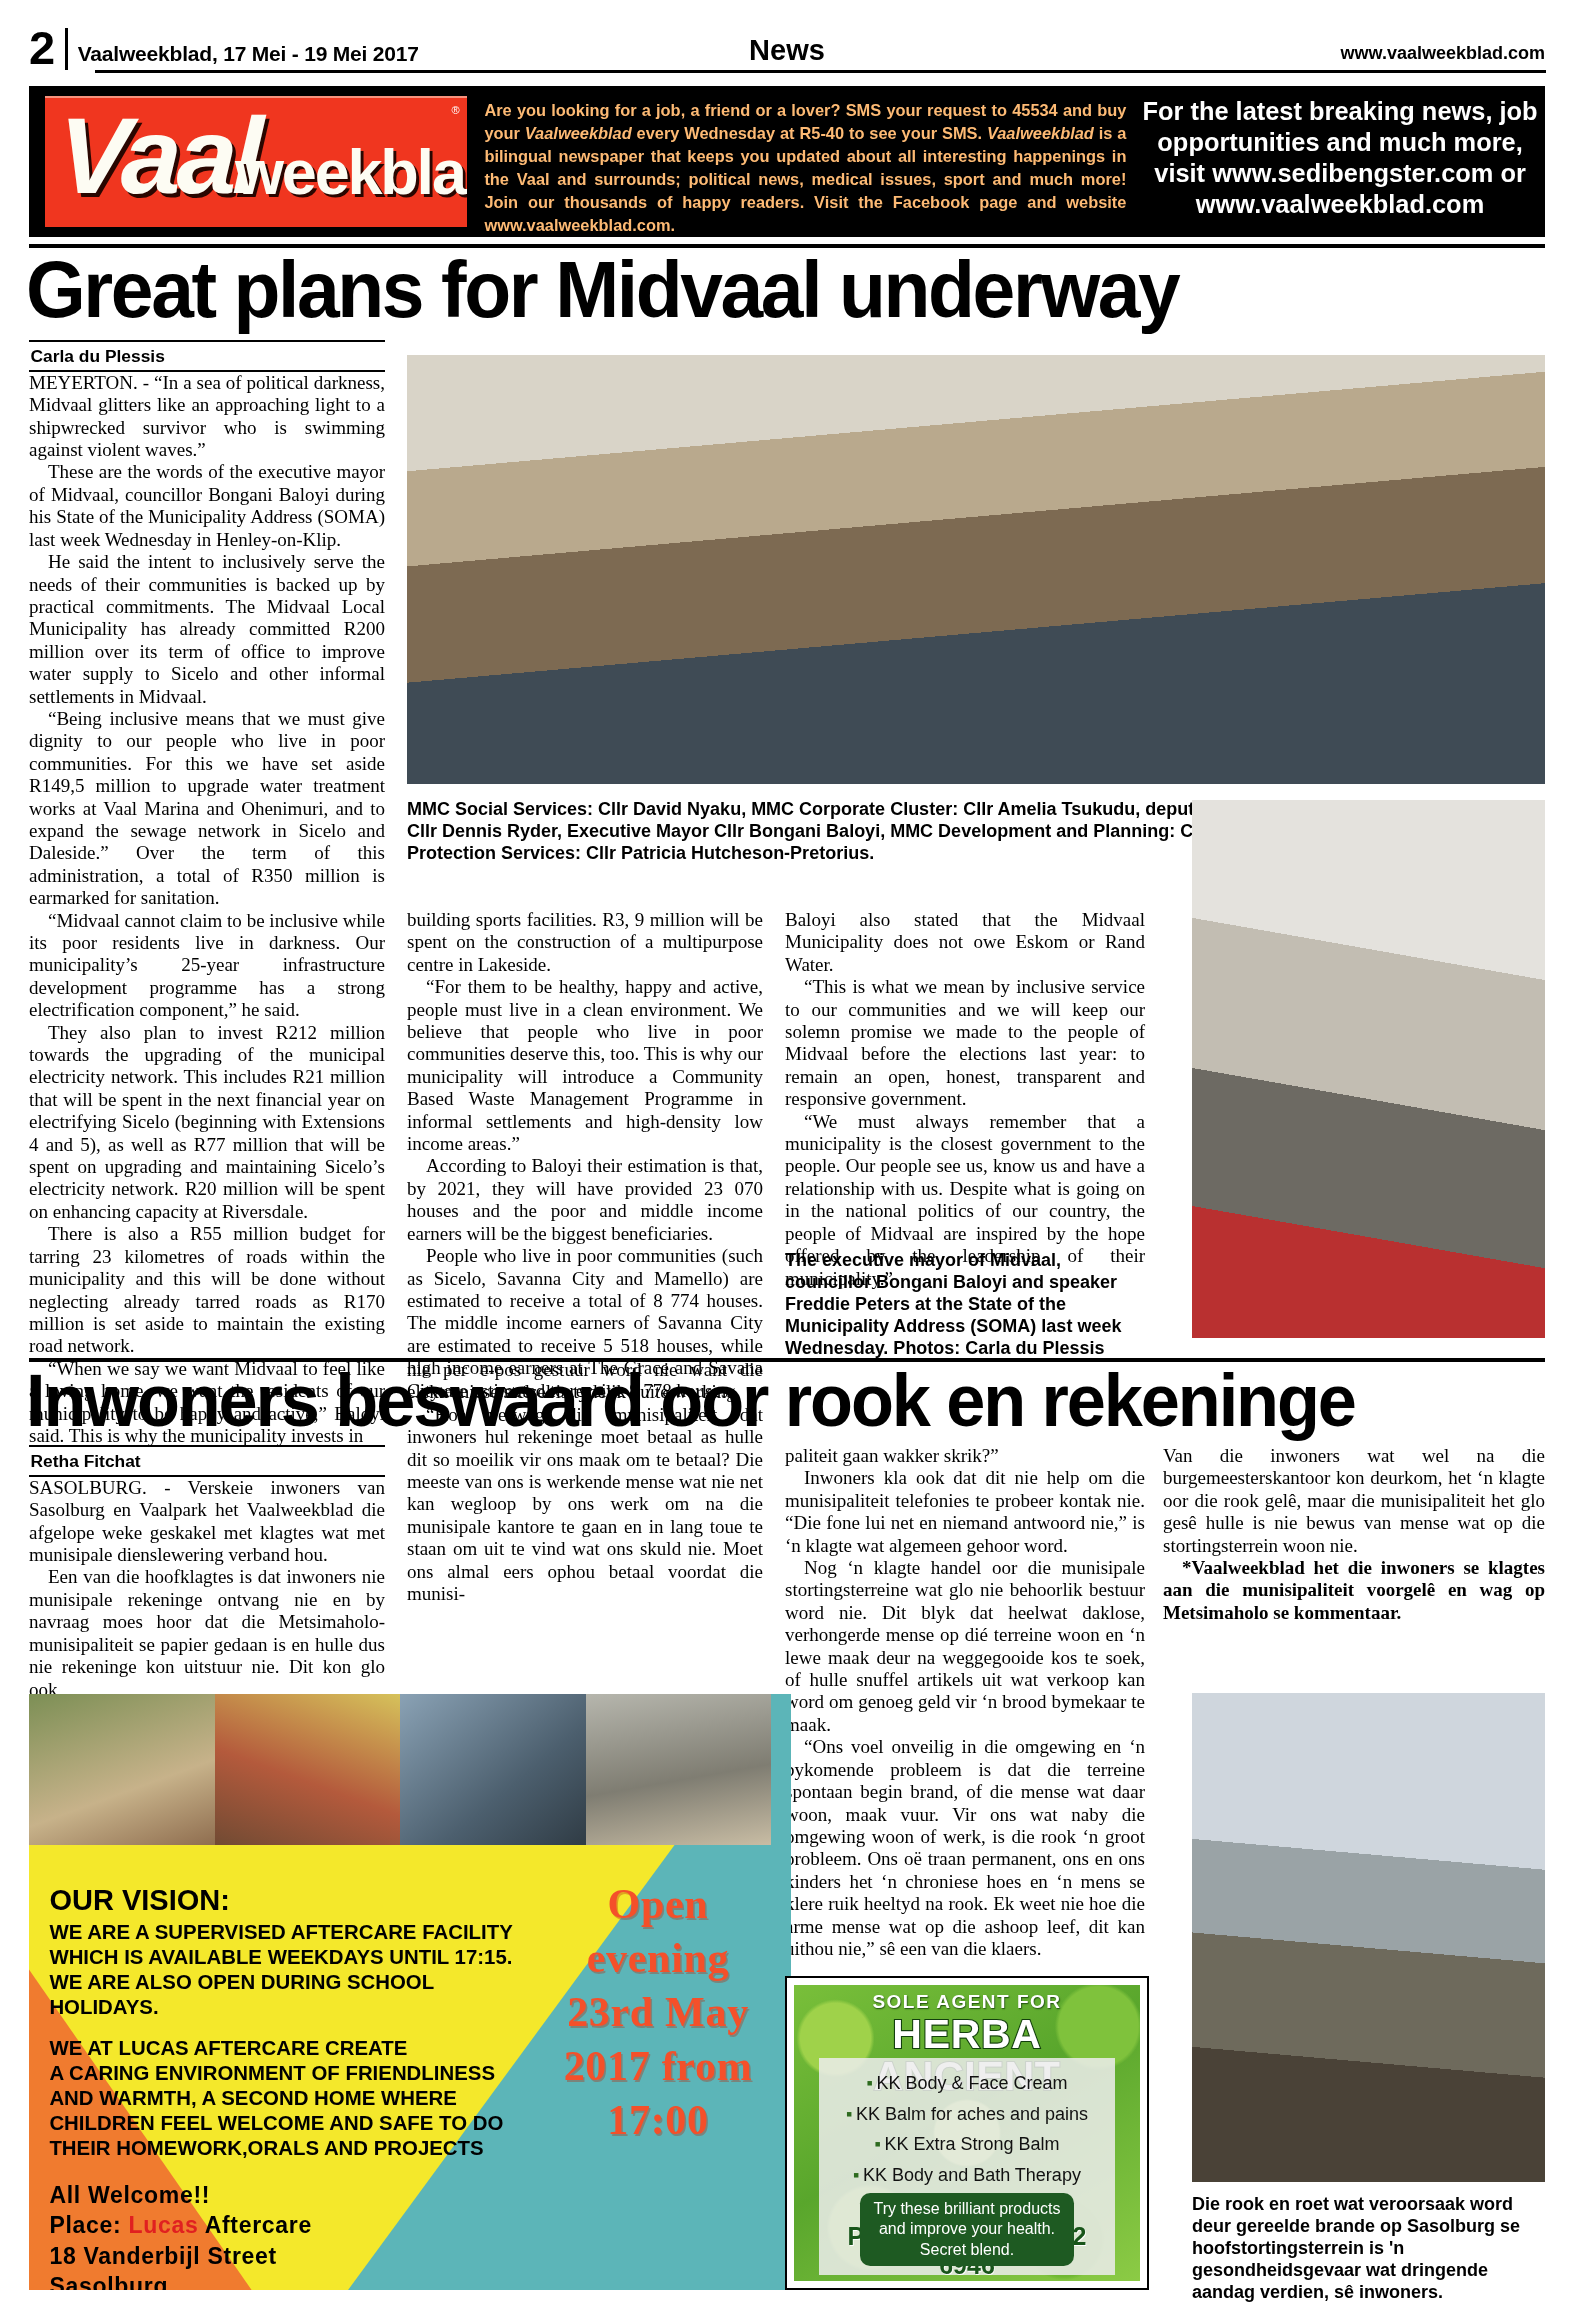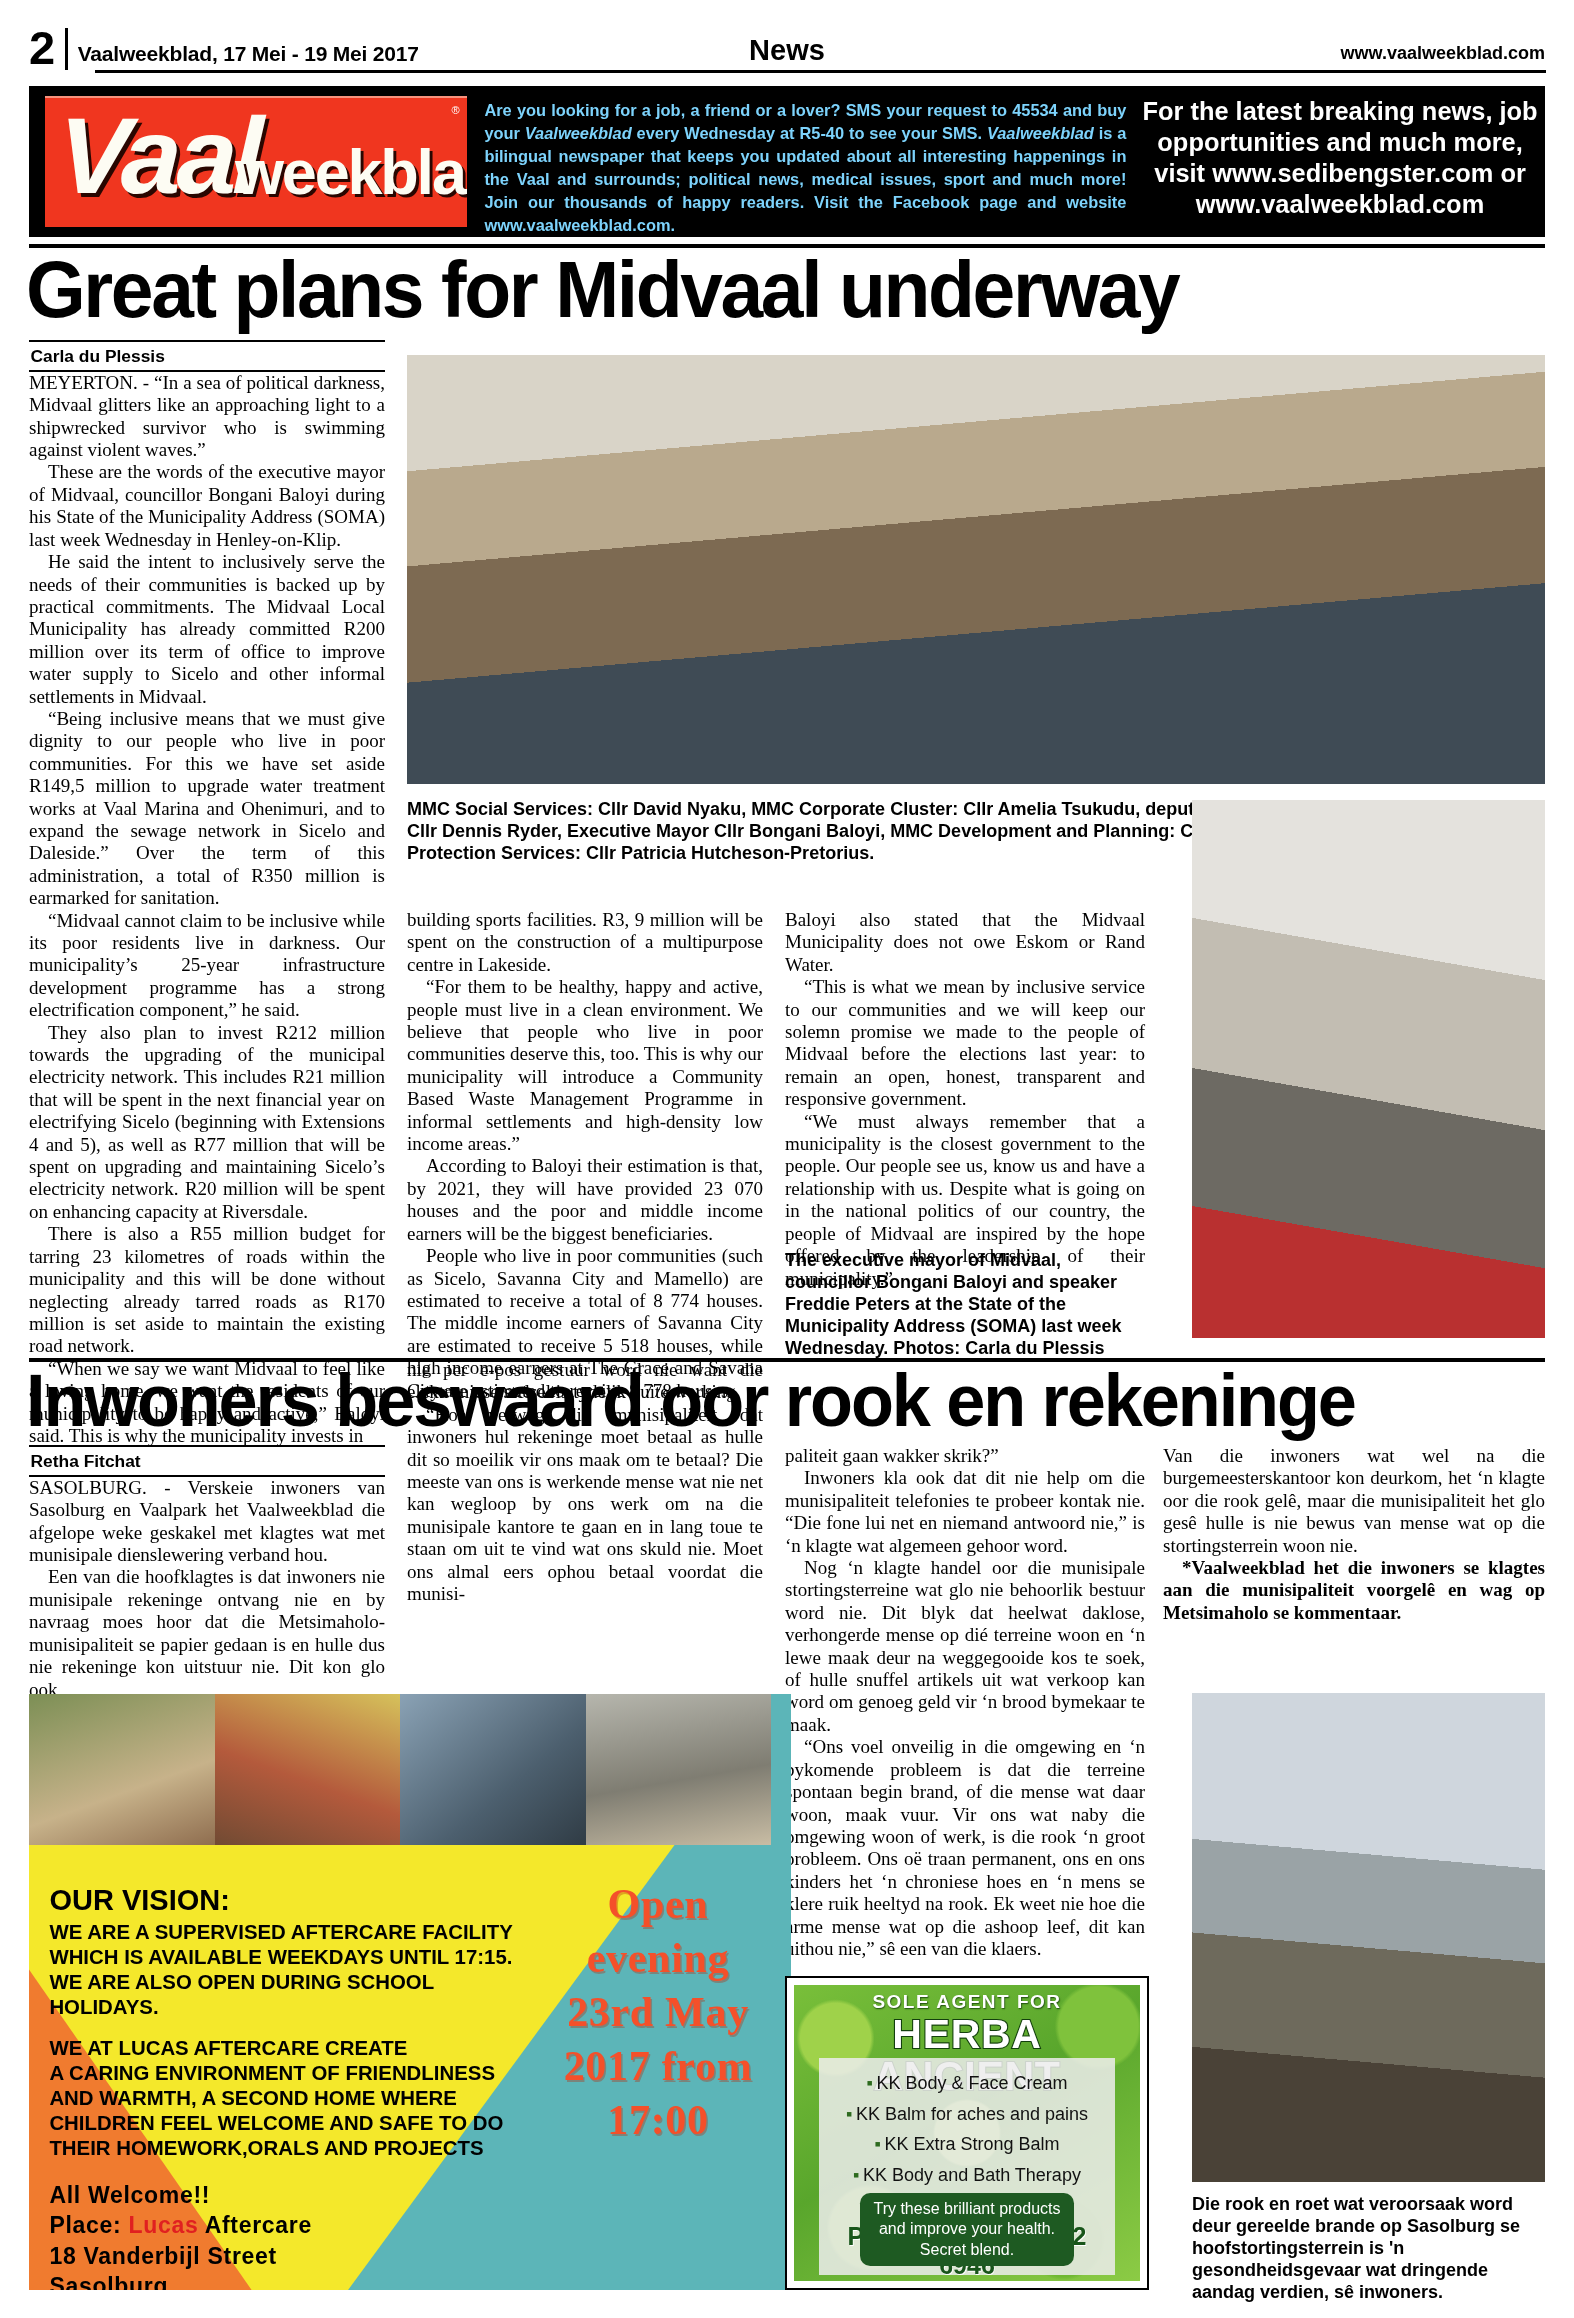--- a/index.html
+++ b/index.html
@@ -68,21 +68,21 @@
     font-family: "Liberation Sans", sans-serif;
     font-weight: bold; font-size: 63px; line-height: 64px;
     color: #fdfcf3; letter-spacing: -2.2px;
     text-shadow: 2.9px 2.9px 0 #2a0600;
   }
   .logo-reg {
     position: absolute; right: 7.3px; top: 5.8px; color: #fff; font-size: 11px;
     font-family: "Liberation Sans", sans-serif;
   }
   .promo-text {
-    flex: 1; color: #7dd3fc; padding: 13px 11.6px 0 17.4px;
+    flex: 1; color: #fdba74; padding: 13px 11.6px 0 17.4px;
     font-family: "Liberation Sans", sans-serif;
     font-size: 16.4px; line-height: 23px; text-align: justify;
     font-weight: bold;
   }
   .promo-text i { font-style: italic; }
   .promo-right {
     width: 407px; color: #fff; text-align: center;
     font-family: "Liberation Sans", sans-serif;
     font-weight: bold; font-size: 25.4px; line-height: 31px;
     padding: 10.2px 7.3px 0 4.4px;

